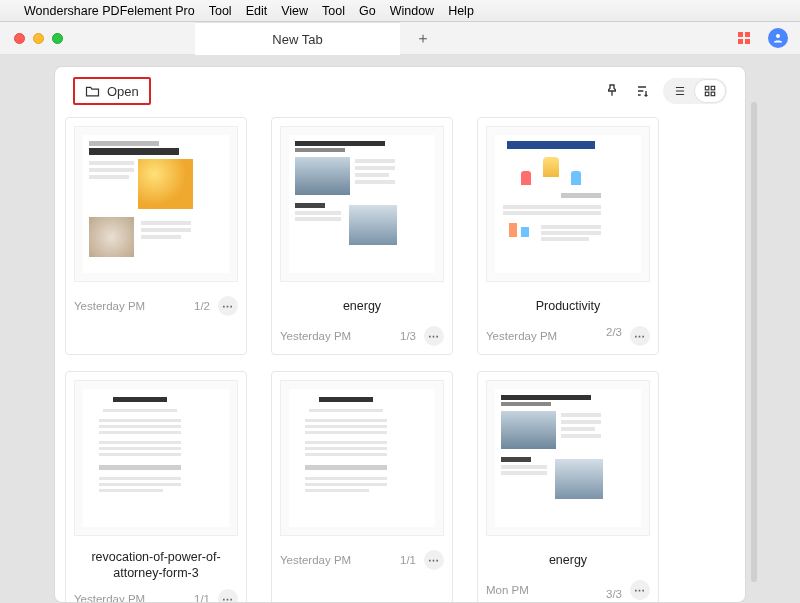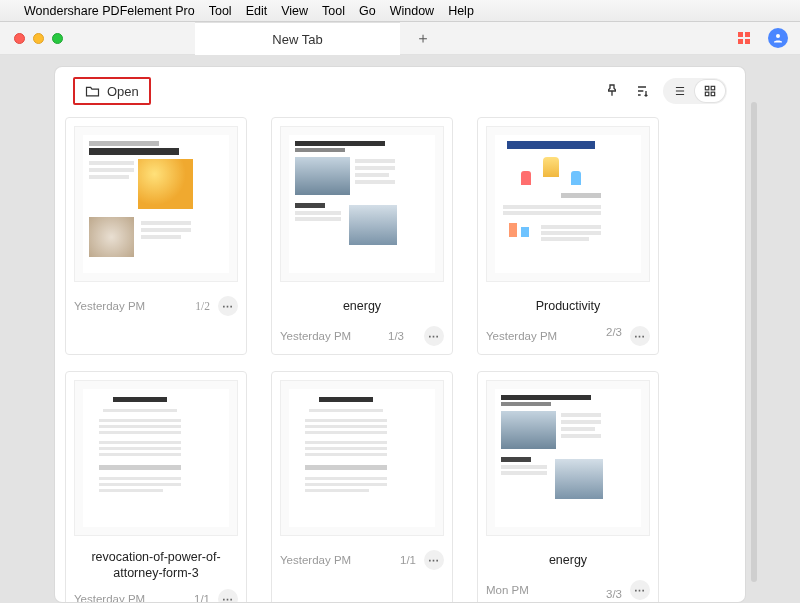--- a/index.html
+++ b/index.html
@@ -140,21 +140,21 @@
     <div class="txt" style="left:6px;top:33px;width:45px;height:4px;"></div>
     <div class="txt" style="left:6px;top:40px;width:40px;height:4px;"></div>
     <div class="img" style="left:6px;top:82px;width:45px;height:40px;background:radial-gradient(circle,#e9dfd2,#bda88c);"></div>
     <div class="txt" style="left:58px;top:86px;width:50px;height:4px;"></div>
     <div class="txt" style="left:58px;top:93px;width:50px;height:4px;"></div>
     <div class="txt" style="left:58px;top:100px;width:40px;height:4px;"></div>
   </div>
 </div>
             <div class="card-meta">
               <span>Yesterday PM</span>
-              <div style="display: flex; align-items: center; gap: 8px; font-family: Liberation Serif, serif;">
+              <div style="display: flex; align-items: center; gap: 8px;">
                 <span>1/2</span>
                 <div class="more">⋯</div>
               </div>
             </div>
           </div>
           <div class="card">
             <div class="thumb-wrap">
   <div class="thumb">
     <div class="bar" style="left:6px;top:6px;width:90px;height:5px;background:#333;"></div>
     <div class="bar" style="left:6px;top:13px;width:50px;height:4px;background:#888;"></div>
@@ -165,21 +165,21 @@
     <div class="txt" style="left:66px;top:45px;width:40px;height:4px;"></div>
     <div class="bar" style="left:6px;top:68px;width:30px;height:5px;background:#444;"></div>
     <div class="txt" style="left:6px;top:76px;width:46px;height:4px;"></div>
     <div class="txt" style="left:6px;top:82px;width:46px;height:4px;"></div>
     <div class="img" style="left:60px;top:70px;width:48px;height:40px;background:linear-gradient(#d3dee7,#7b94a9);"></div>
   </div>
 </div>
             <div class="card-title">energy</div>
             <div class="card-meta">
               <span>Yesterday PM</span>
-              <div style="display: flex; align-items: center; gap: 20px;">
+              <div style="display: flex; align-items: center; gap: 8px;">
                 <span>1/3</span>
                 <div class="more">⋯</div>
               </div>
             </div>
           </div>
           <div class="card">
             <div class="thumb-wrap">
   <div class="thumb">
     <div class="bar" style="left:12px;top:6px;width:88px;height:8px;background:#284a8f;"></div>
     <div style="position:absolute;left:18px;top:18px;width:76px;height:36px;background:#fff;">

